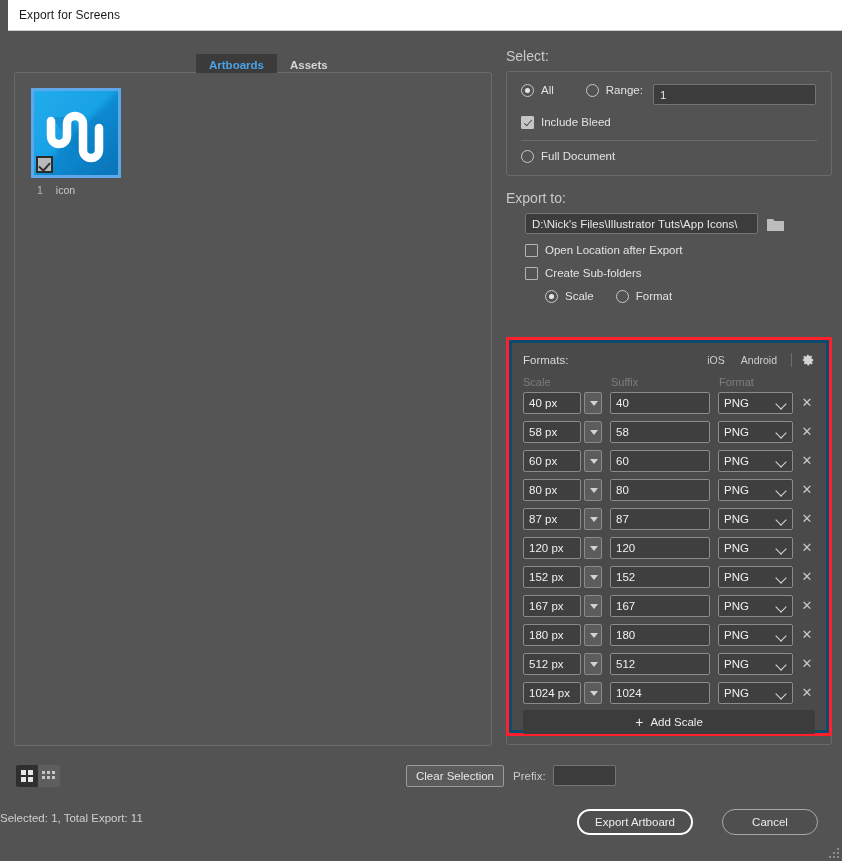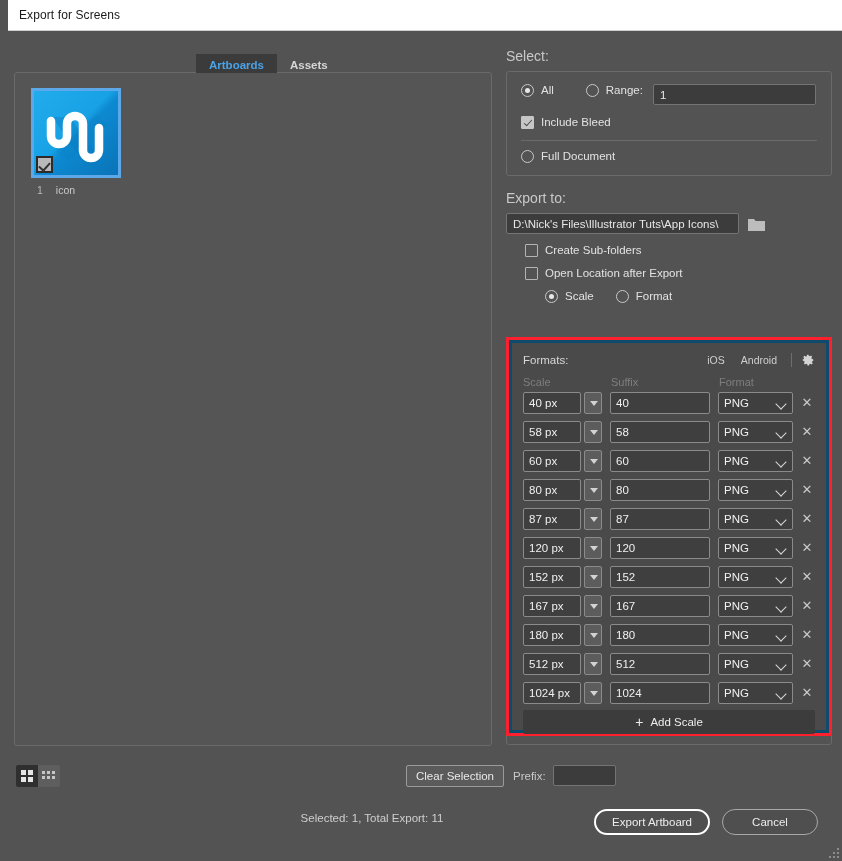--- a/index.html
+++ b/index.html
@@ -443,30 +443,30 @@
     align-items: center;
   }
   .prefix-label { font-size: 11.5px; color: #c9c9c9; margin-right: 7px; }
 
   
   .status-text {
     position: absolute;
     left: 0;
     top: 812px;
     width: 744px;
-    text-align: center;
+    text-align: left;
     font-size: 11.5px;
     color: #cfcfcf;
   }
   .footer-btns {
     position: absolute;
     right: 24px;
     top: 809px;
     display: flex;
-    gap: 12px;
+    gap: 29px;
   }
   .pill {
     height: 26px;
     min-width: 96px;
     padding: 0 16px;
     border-radius: 13px;
     border: 1px solid #a8a8a8;
     background: #4f4f4f;
     color: #ededed;
     font-size: 11.5px;
@@ -578,35 +578,35 @@
       </div>
       <div class="divider"></div>
       <div class="row">
         <span class="radio"></span>
         <span class="ctl-label">Full Document</span>
       </div>
     </div>
 
     <div class="section-label" style="margin-top:14px">Export to:</div>
     <div class="export-path-row">
-      <input class="text-input" style="width: 233px; " value="D:\Nick's Files\Illustrator Tuts\App Icons\">
+      <input class="text-input" style="width: 233px; margin-left: 19px;" value="D:\Nick's Files\Illustrator Tuts\App Icons\">
       <span class="folder-icon">
         <svg width="17" height="14" viewBox="0 0 17 14">
           <path d="M0 2 h6 l1.6 2 H17 v10 H0 Z" fill="#bdbdbd"></path>
           <path d="M0 4.5 h17 v9.5 H0 Z" fill="#4a4a4a" opacity="0"></path>
         </svg>
       </span>
     </div>
     <div class="row" style="margin-top:10px;margin-left:19px">
       <span class="checkbox"></span>
-      <span class="ctl-label">Create Sub-folders</span>
+      <span class="ctl-label">Open Location after Export</span>
     </div>
     <div class="row" style="margin-top:10px;margin-left:19px">
       <span class="checkbox"></span>
-      <span class="ctl-label">Open Location after Export</span>
+      <span class="ctl-label">Create Sub-folders</span>
     </div>
     <div class="row" style="margin-top:10px;margin-left:39px">
       <span class="radio checked"></span>
       <span class="ctl-label">Scale</span>
       <span class="radio" style="margin-left:22px"></span>
       <span class="ctl-label">Format</span>
     </div>
   </div>
 
   <div class="right-outer-box"></div>

